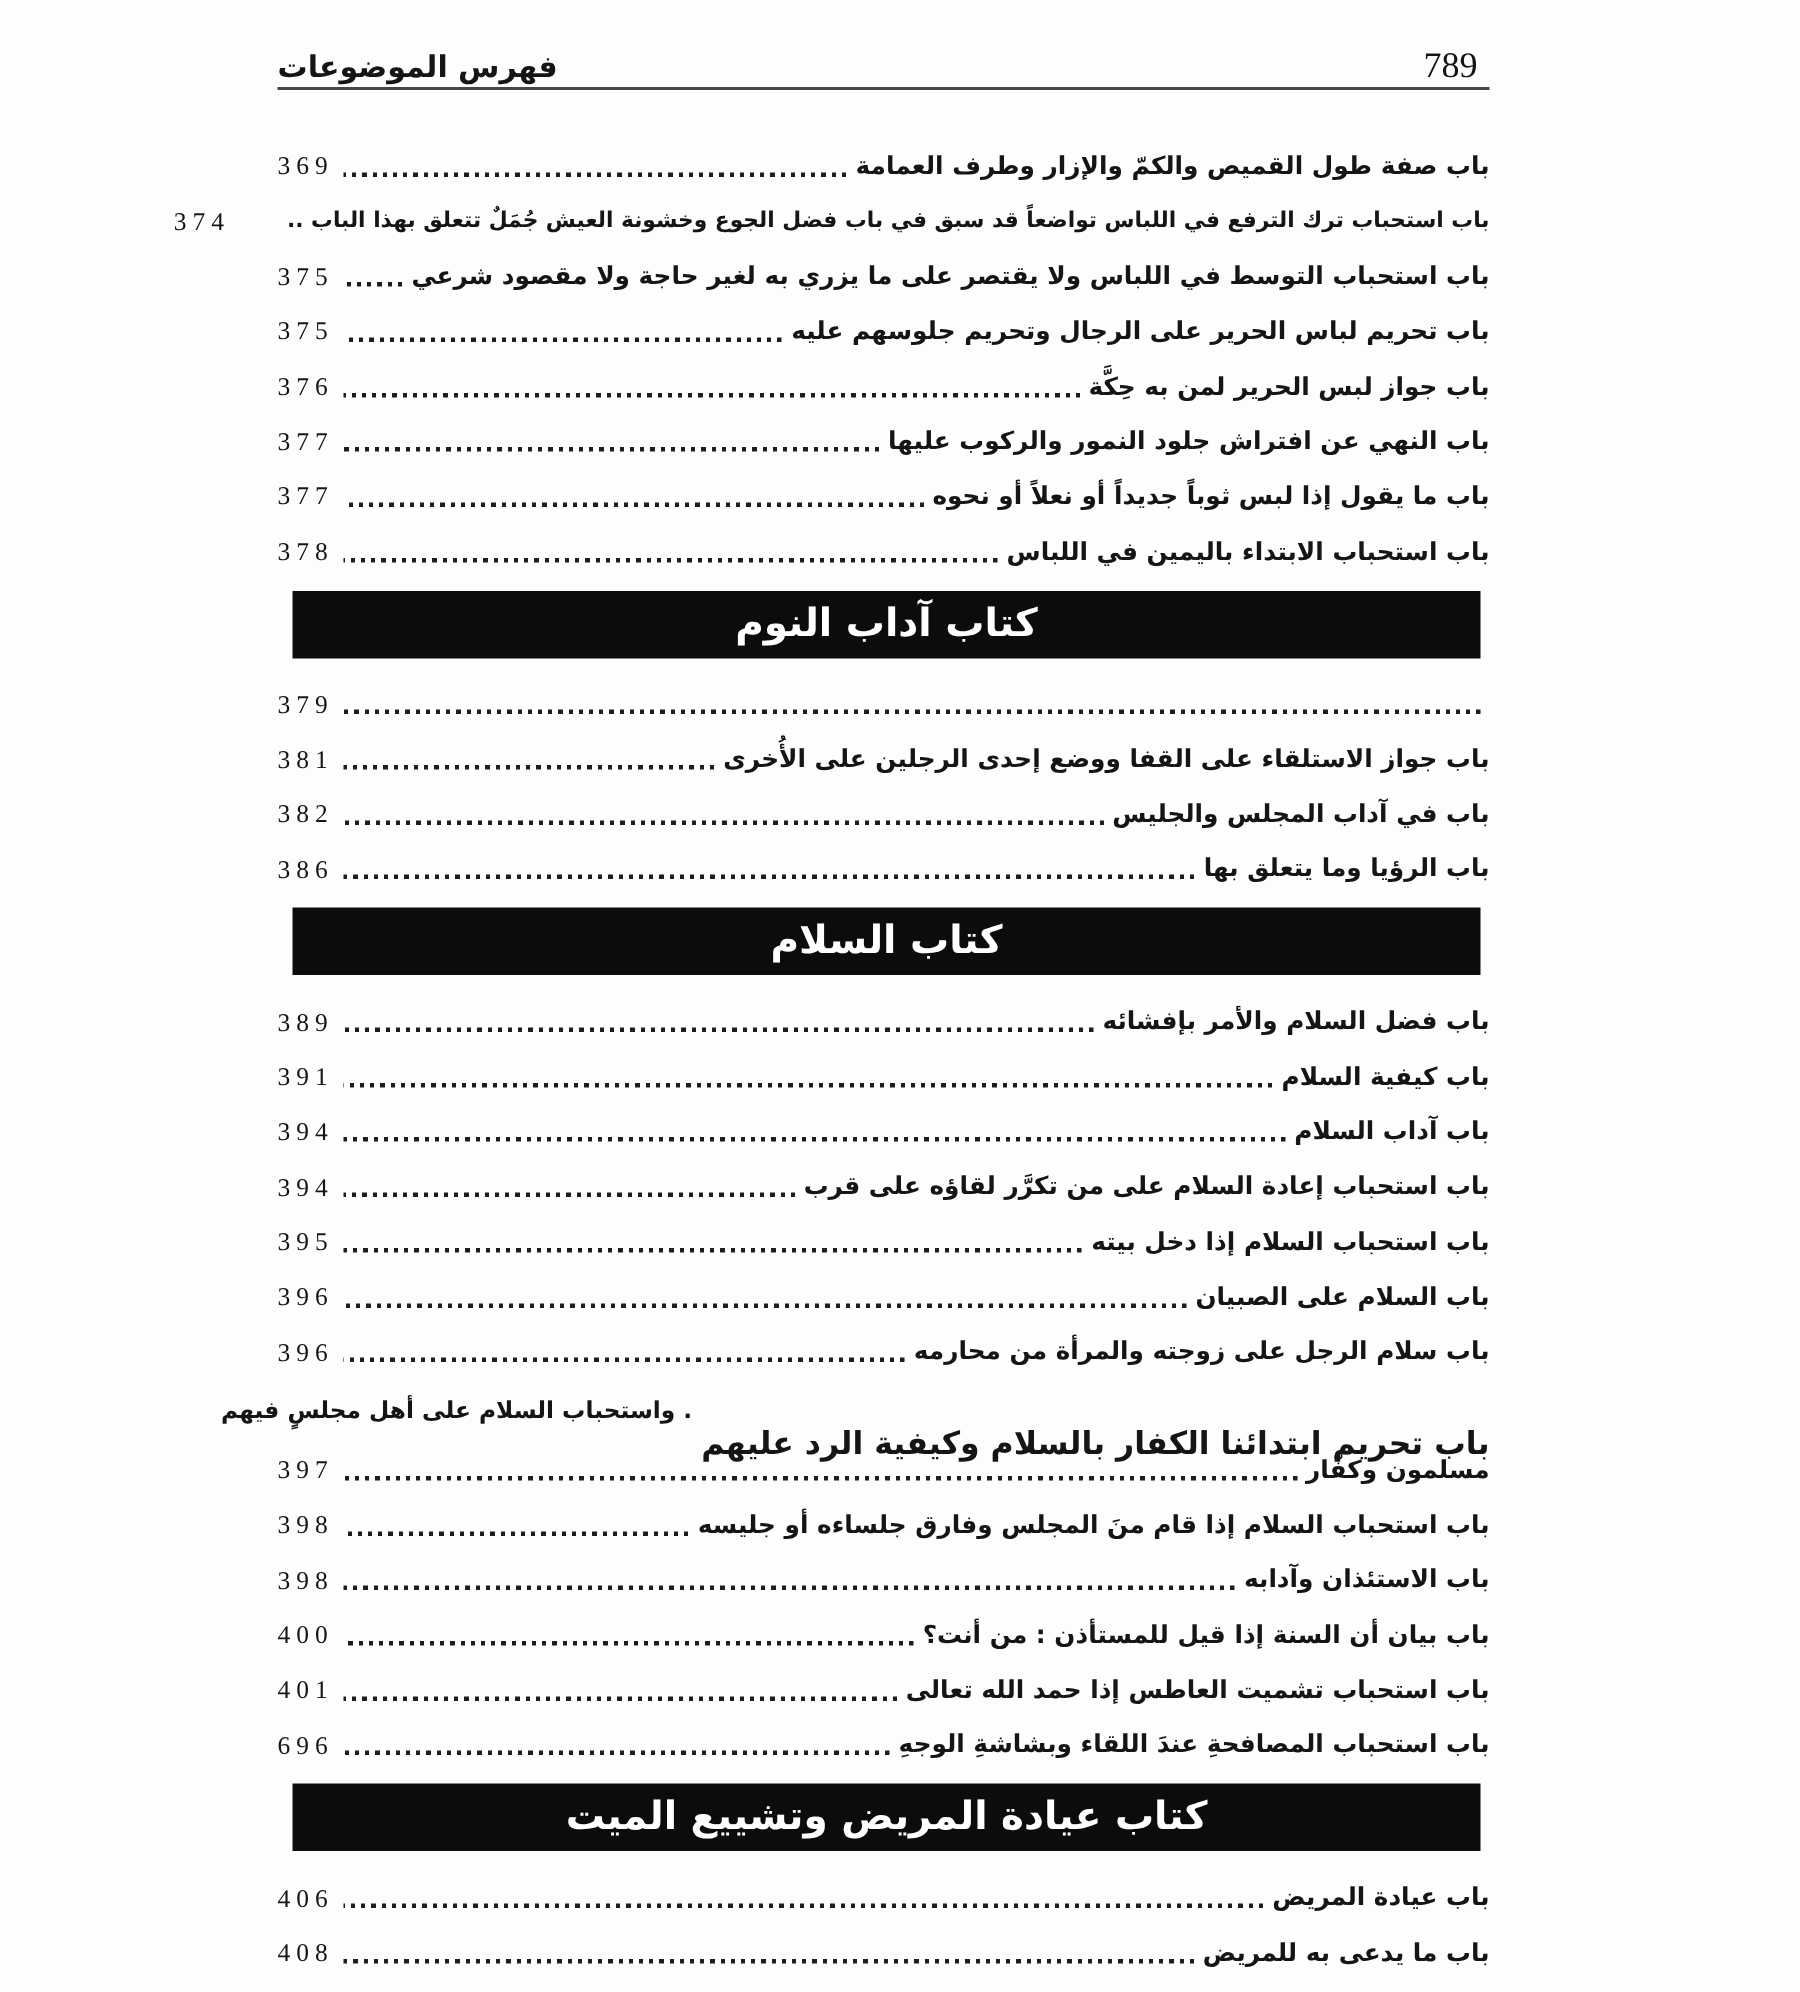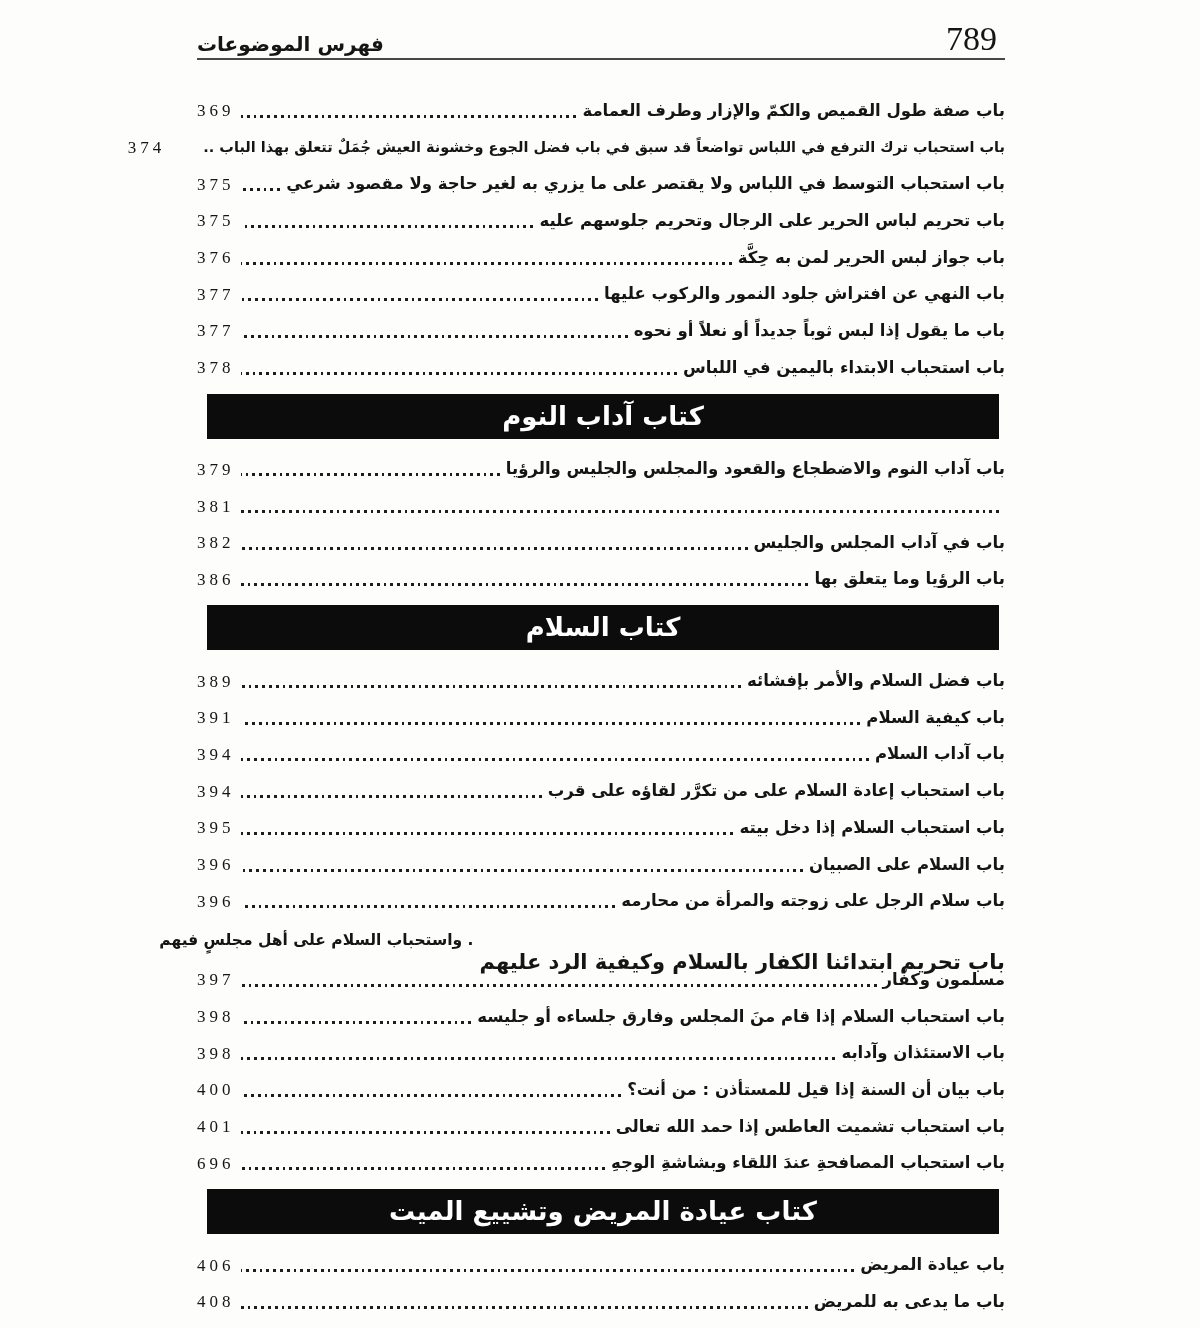--- a/index.html
+++ b/index.html
@@ -8,40 +8,40 @@
     width: 1200px;
     height: 1328px;
     margin: 0 auto;
     background: #fdfdfc;
     color: #151515;
     font-family: "DejaVu Sans", sans-serif;
     overflow: hidden;
   }
   .content {
     position: absolute;
-    left: 197px;
+    left: 185px;
     top: 0;
     width: 808px;
   }
   
   .page-header {
     display: flex;
     justify-content: space-between;
     align-items: flex-end;
     padding-top: 20px;
     height: 36px;
   }
   .header-title {
     font-size: 20px;
     font-weight: 700;
     letter-spacing: .5px;
   }
   .header-page-number {
     font-family: "Liberation Serif", "DejaVu Serif", serif;
-    font-size: 34px;
+    font-size: 24px;
     line-height: 1;
     padding-left: 8px;
     margin-right: 8px;
   }
   .header-rule {
     height: 0;
     border-bottom: 2.5px solid #474747;
     margin-top: 2px;
   }
   
@@ -164,25 +164,25 @@
           <span class="leader"></span>
           <span class="pagenum">378</span>
         </div>
       </section>
 
       <section>
         <div class="banner">
           <span>كتاب آداب النوم</span>
         </div>
         <div class="entry">
-          <span class="title">باب آداب النوم والاضطجاع والقعود والمجلس والجليس والرؤيا</span>
           <span class="leader"></span>
           <span class="pagenum">379</span>
         </div>
         <div class="entry">
+          <span class="title">باب جواز الاستلقاء على القفا ووضع إحدى الرجلين على الأُخرى</span>
           <span class="leader"></span>
           <span class="pagenum">381</span>
         </div>
         <div class="entry">
           <span class="title">باب في آداب المجلس والجليس</span>
           <span class="leader"></span>
           <span class="pagenum">382</span>
         </div>
         <div class="entry">
           <span class="title">باب الرؤيا وما يتعلق بها</span>

